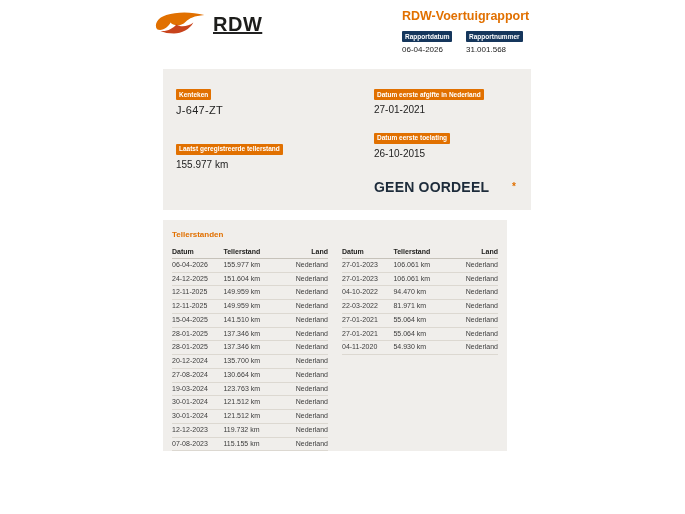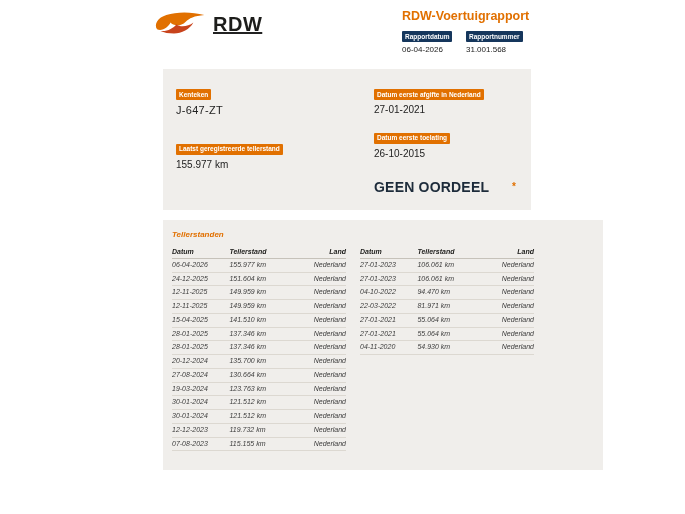--- a/index.html
+++ b/index.html
@@ -34,21 +34,21 @@
   .col-right { flex: 1; }
   .field { margin-bottom: 11px; }
   .field .value { font-size: 10px; color: #222; margin-top: 3.5px; }
   .value.plate { font-size: 11px; letter-spacing: 0.3px; }
   .field.spaced { margin-top: 21px; }
   .oordeel-row { display: flex; justify-content: space-between; align-items: center; margin-top: 20px; padding-right: 2px; }
   .oordeel-text { font-weight: bold; font-size: 14px; color: #1d2b3a; letter-spacing: 0.2px; }
   .asterisk { color: #e17000; font-weight: bold; font-size: 10px; }
 
   
-  .tables-panel { margin-top: 10px; margin-left: 13px; width: 440px; padding: 10px 9px 19px; font-style: italic; }
+  .tables-panel { margin-top: 10px; margin-left: 13px; width: 344px; padding: 10px 9px 0; }
   .tables-title { color: #e17000; font-weight: bold; font-size: 8px; margin-bottom: 7px; }
   .tables { display: flex; gap: 14px; align-items: flex-start; }
   .tables table { border-collapse: collapse; width: 174px; font-size: 7px; table-layout: fixed; }
   .tables th {
     text-align: left; font-weight: bold; color: #1d1d1b;
     padding: 2px 0 3px; border-bottom: 1px solid #c6c2ba;
   }
   .tables td { padding: 2px 0; border-bottom: 1px solid #dcd8d1; color: #3c3c3c; line-height: 1.25; }
   .tables th:nth-child(1), .tables td:nth-child(1) { width: 33%; }
   .tables th:nth-child(2), .tables td:nth-child(2) { width: 39%; }

